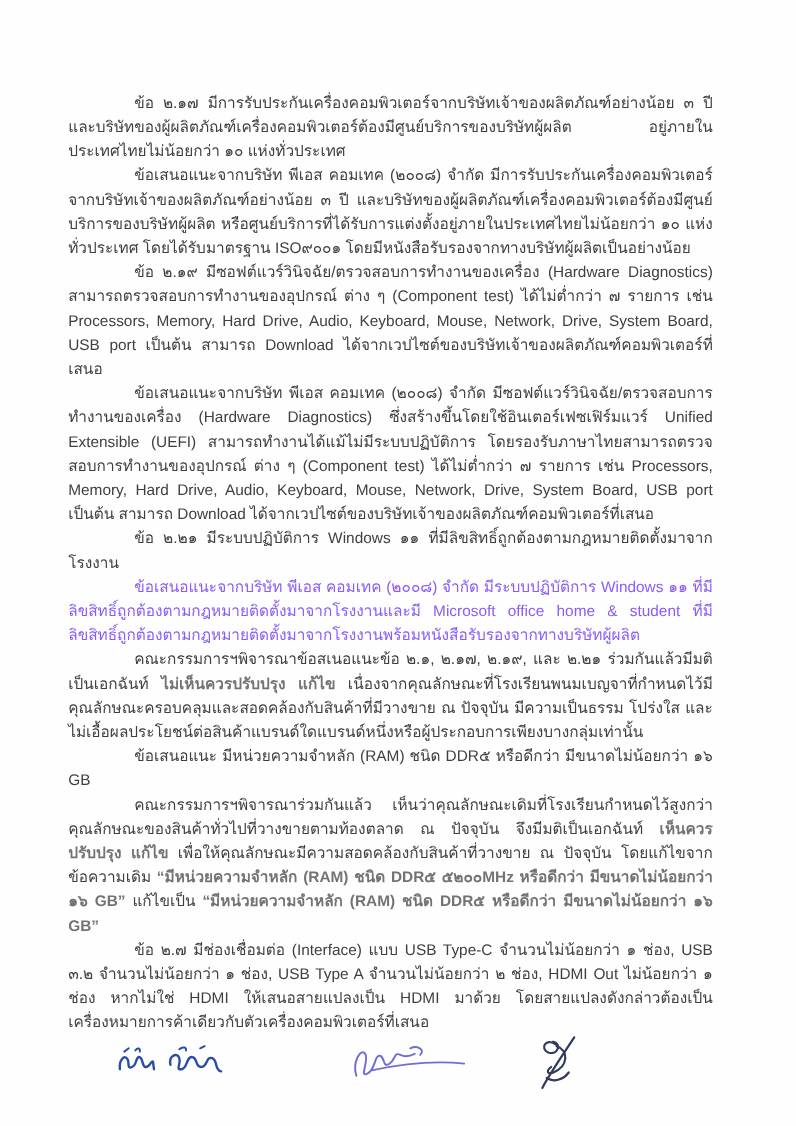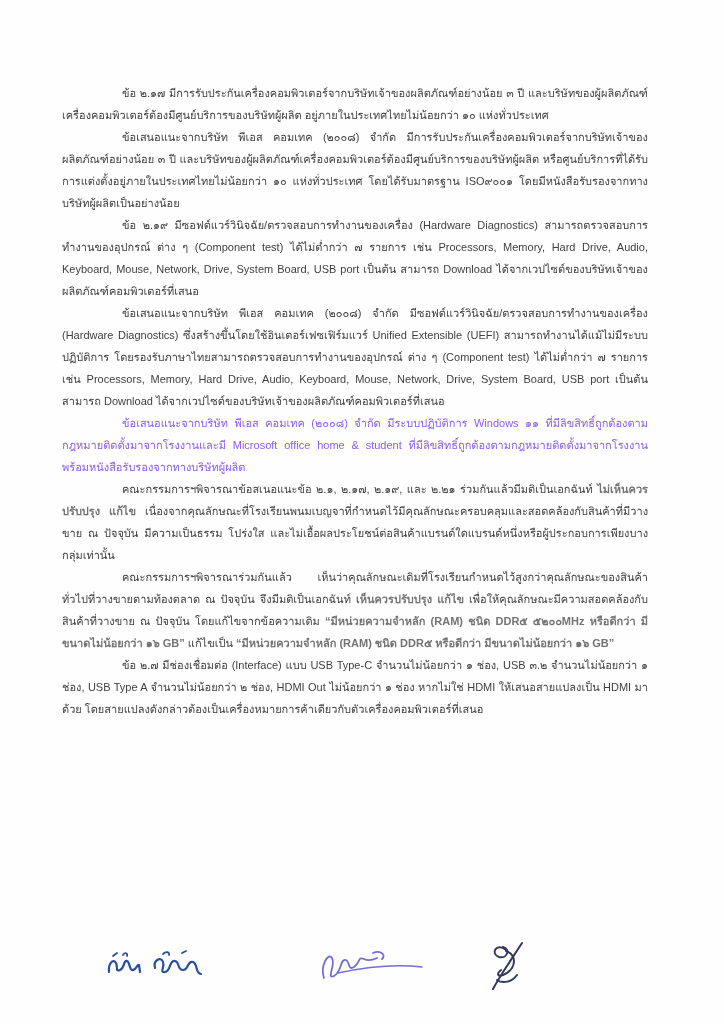--- a/index.html
+++ b/index.html
@@ -16,21 +16,21 @@
   }
   .content {
     position: absolute;
     left: 62px; top: 82px;
     width: 586px;
   }
   p.para {
     margin: 0;
     text-indent: 60px;
     text-align: justify;
-    font-size: 11px;
+    font-size: 14px;
     line-height: 22px;
     color: #3f3f3f;
     word-break: normal;
   }
   p.para b { font-weight: 700; color: #737373; }
   .signature {
     position: absolute;
   }
   .sig-1 { left: 103px; top: 946px; }
   .sig-2 { left: 316px; top: 942px; }
@@ -47,22 +47,24 @@
 <body style="background: rgb(254, 254, 254);">
 
 <div class="page">
 
   <div class="content">
 
   <p class="para" style="color: rgb(63, 63, 63);"><span>ข้อ ๒.๑๗ มีการรับประกันเครื่องคอมพิวเตอร์จากบริษัทเจ้าของผลิตภัณฑ์อย่างน้อย ๓ ปี และบริษัทของผู้ผลิตภัณฑ์เครื่องคอมพิวเตอร์ต้องมีศูนย์บริการของบริษัทผู้ผลิต อยู่ภายในประเทศไทยไม่น้อยกว่า ๑๐ แห่งทั่วประเทศ</span></p>
       <p class="para" style="color: rgb(63, 63, 63);"><span>ข้อเสนอแนะจากบริษัท พีเอส คอมเทค (๒๐๐๘) จำกัด มีการรับประกันเครื่องคอมพิวเตอร์จากบริษัทเจ้าของผลิตภัณฑ์อย่างน้อย ๓ ปี และบริษัทของผู้ผลิตภัณฑ์เครื่องคอมพิวเตอร์ต้องมีศูนย์บริการของบริษัทผู้ผลิต หรือศูนย์บริการที่ได้รับการแต่งตั้งอยู่ภายในประเทศไทยไม่น้อยกว่า ๑๐ แห่งทั่วประเทศ โดยได้รับมาตรฐาน ISO๙๐๐๑ โดยมีหนังสือรับรองจากทางบริษัทผู้ผลิตเป็นอย่างน้อย</span></p>
       <p class="para" style="color: rgb(63, 63, 63);"><span>ข้อ ๒.๑๙ มีซอฟต์แวร์วินิจฉัย/ตรวจสอบการทำงานของเครื่อง (Hardware Diagnostics) สามารถตรวจสอบการทำงานของอุปกรณ์ ต่าง ๆ (Component test) ได้ไม่ต่ำกว่า ๗ รายการ เช่น Processors, Memory, Hard Drive, Audio, Keyboard, Mouse, Network, Drive, System Board, USB port เป็นต้น สามารถ Download ได้จากเวปไซต์ของบริษัทเจ้าของผลิตภัณฑ์คอมพิวเตอร์ที่เสนอ</span></p>
       <p class="para" style="color: rgb(63, 63, 63);"><span>ข้อเสนอแนะจากบริษัท พีเอส คอมเทค (๒๐๐๘) จำกัด มีซอฟต์แวร์วินิจฉัย/ตรวจสอบการทำงานของเครื่อง (Hardware Diagnostics) ซึ่งสร้างขึ้นโดยใช้อินเตอร์เฟซเฟิร์มแวร์ Unified Extensible (UEFI) สามารถทำงานได้แม้ไม่มีระบบปฏิบัติการ โดยรองรับภาษาไทยสามารถตรวจสอบการทำงานของอุปกรณ์ ต่าง ๆ (Component test) ได้ไม่ต่ำกว่า ๗ รายการ เช่น Processors, Memory, Hard Drive, Audio, Keyboard, Mouse, Network, Drive, System Board, USB port เป็นต้น สามารถ Download ได้จากเวปไซต์ของบริษัทเจ้าของผลิตภัณฑ์คอมพิวเตอร์ที่เสนอ</span></p>
+      <p class="para" style="color: rgb(63, 63, 63);"><span>ข้อ ๒.๒๑ มีระบบปฏิบัติการ Windows ๑๑ ที่มีลิขสิทธิ์ถูกต้องตามกฎหมายติดตั้งมาจากโรงงาน</span></p>
       <p class="para" style="color: #8b5cf6;"><span>ข้อเสนอแนะจากบริษัท พีเอส คอมเทค (๒๐๐๘) จำกัด มีระบบปฏิบัติการ Windows ๑๑ ที่มีลิขสิทธิ์ถูกต้องตามกฎหมายติดตั้งมาจากโรงงานและมี Microsoft office home &amp; student ที่มีลิขสิทธิ์ถูกต้องตามกฎหมายติดตั้งมาจากโรงงานพร้อมหนังสือรับรองจากทางบริษัทผู้ผลิต</span></p>
       <p class="para" style="color: rgb(63, 63, 63);"><span>คณะกรรมการฯพิจารณาข้อสเนอแนะข้อ ๒.๑, ๒.๑๗, ๒.๑๙, และ ๒.๒๑ ร่วมกันแล้วมีมติเป็นเอกฉันท์ </span><b>ไม่เห็นควรปรับปรุง แก้ไข</b><span> เนื่องจากคุณลักษณะที่โรงเรียนพนมเบญจาที่กำหนดไว้มีคุณลักษณะครอบคลุมและสอดคล้องกับสินค้าที่มีวางขาย ณ ปัจจุบัน มีความเป็นธรรม โปร่งใส และไม่เอื้อผลประโยชน์ต่อสินค้าแบรนด์ใดแบรนด์หนึ่งหรือผู้ประกอบการเพียงบางกลุ่มเท่านั้น</span></p>
+      <p class="para" style="color: rgb(63, 63, 63);"><span>ข้อเสนอแนะ มีหน่วยความจำหลัก (RAM) ชนิด DDR๕ หรือดีกว่า มีขนาดไม่น้อยกว่า ๑๖ GB</span></p>
       <p class="para" style="color: rgb(63, 63, 63);"><span>คณะกรรมการฯพิจารณาร่วมกันแล้ว เห็นว่าคุณลักษณะเดิมที่โรงเรียนกำหนดไว้สูงกว่าคุณลักษณะของสินค้าทั่วไปที่วางขายตามท้องตลาด ณ ปัจจุบัน จึงมีมติเป็นเอกฉันท์ </span><b>เห็นควรปรับปรุง แก้ไข</b><span> เพื่อให้คุณลักษณะมีความสอดคล้องกับสินค้าที่วางขาย ณ ปัจจุบัน โดยแก้ไขจากข้อความเดิม </span><b>“มีหน่วยความจำหลัก (RAM) ชนิด DDR๕ ๕๒๐๐MHz หรือดีกว่า มีขนาดไม่น้อยกว่า ๑๖ GB”</b><span> แก้ไขเป็น </span><b>“มีหน่วยความจำหลัก (RAM) ชนิด DDR๕ หรือดีกว่า มีขนาดไม่น้อยกว่า ๑๖ GB”</b></p>
       <p class="para" style="color: rgb(63, 63, 63);"><span>ข้อ ๒.๗ มีช่องเชื่อมต่อ (Interface) แบบ USB Type-C จำนวนไม่น้อยกว่า ๑ ช่อง, USB ๓.๒ จำนวนไม่น้อยกว่า ๑ ช่อง, USB Type A จำนวนไม่น้อยกว่า ๒ ช่อง, HDMI Out ไม่น้อยกว่า ๑ ช่อง หากไม่ใช่ HDMI ให้เสนอสายแปลงเป็น HDMI มาด้วย โดยสายแปลงดังกล่าวต้องเป็นเครื่องหมายการค้าเดียวกับตัวเครื่องคอมพิวเตอร์ที่เสนอ</span></p>
     </div>
 
   <div class="signature sig-1" style="color: rgb(43, 79, 160);">
     <svg width="105" height="40" viewBox="0 0 105 40">
       <path stroke-width="2.2" d="M6,26 C5,18 10,12 13,17 C15,21 12,26 17,24 C22,22 20,14 24,15 C27,16 26,23 29,24 C33,25 34,18 36,19 L37,26"></path>
       <path stroke-width="1.8" d="M10,10 L14,7"></path>
       <path stroke-width="1.8" d="M20,9 C22,6 25,7 24,10"></path>
       <path stroke-width="2.2" d="M52,22 C50,14 58,10 60,16 C62,21 56,27 62,26 C68,25 66,14 72,15 C77,16 74,24 80,24 C86,24 84,14 90,16 C95,18 92,27 98,28"></path>

